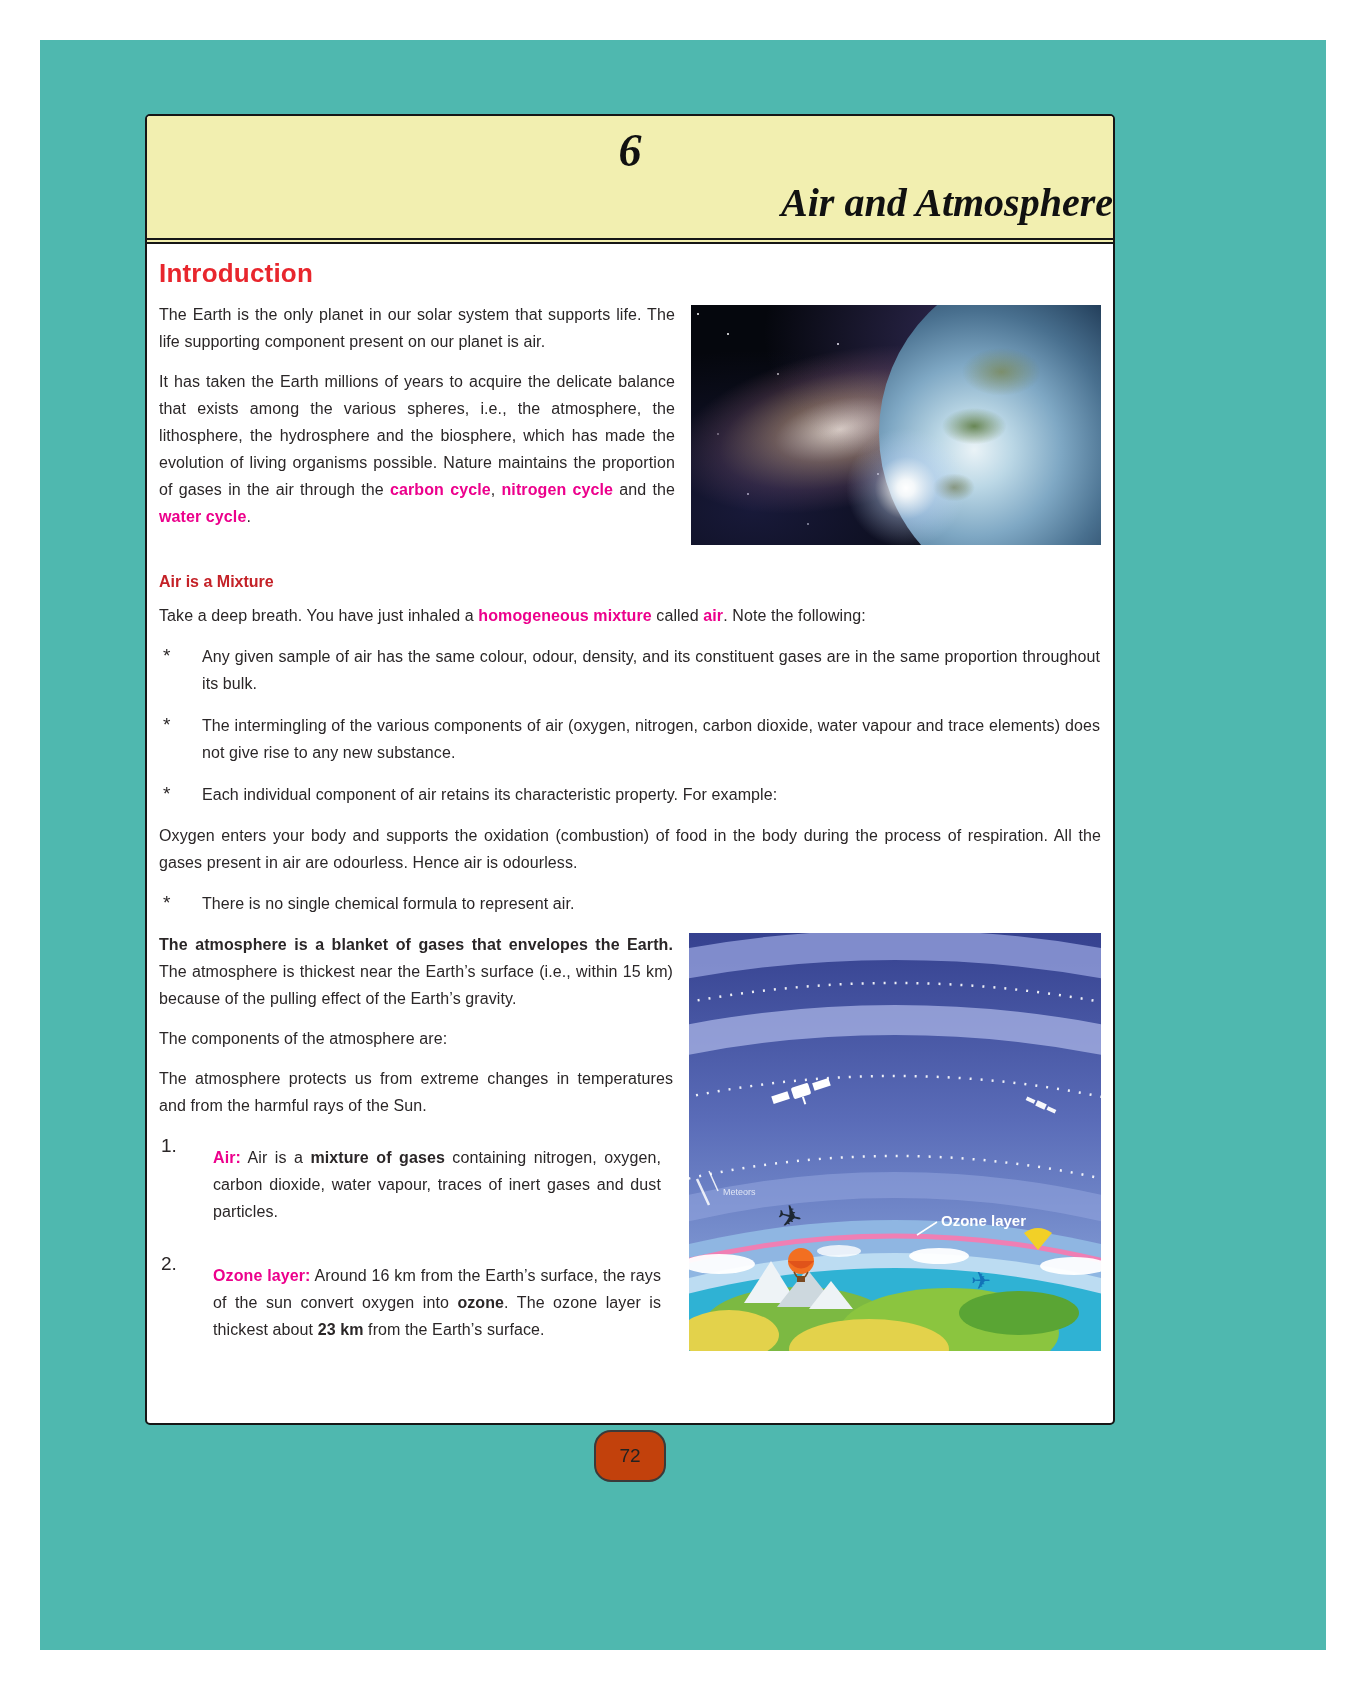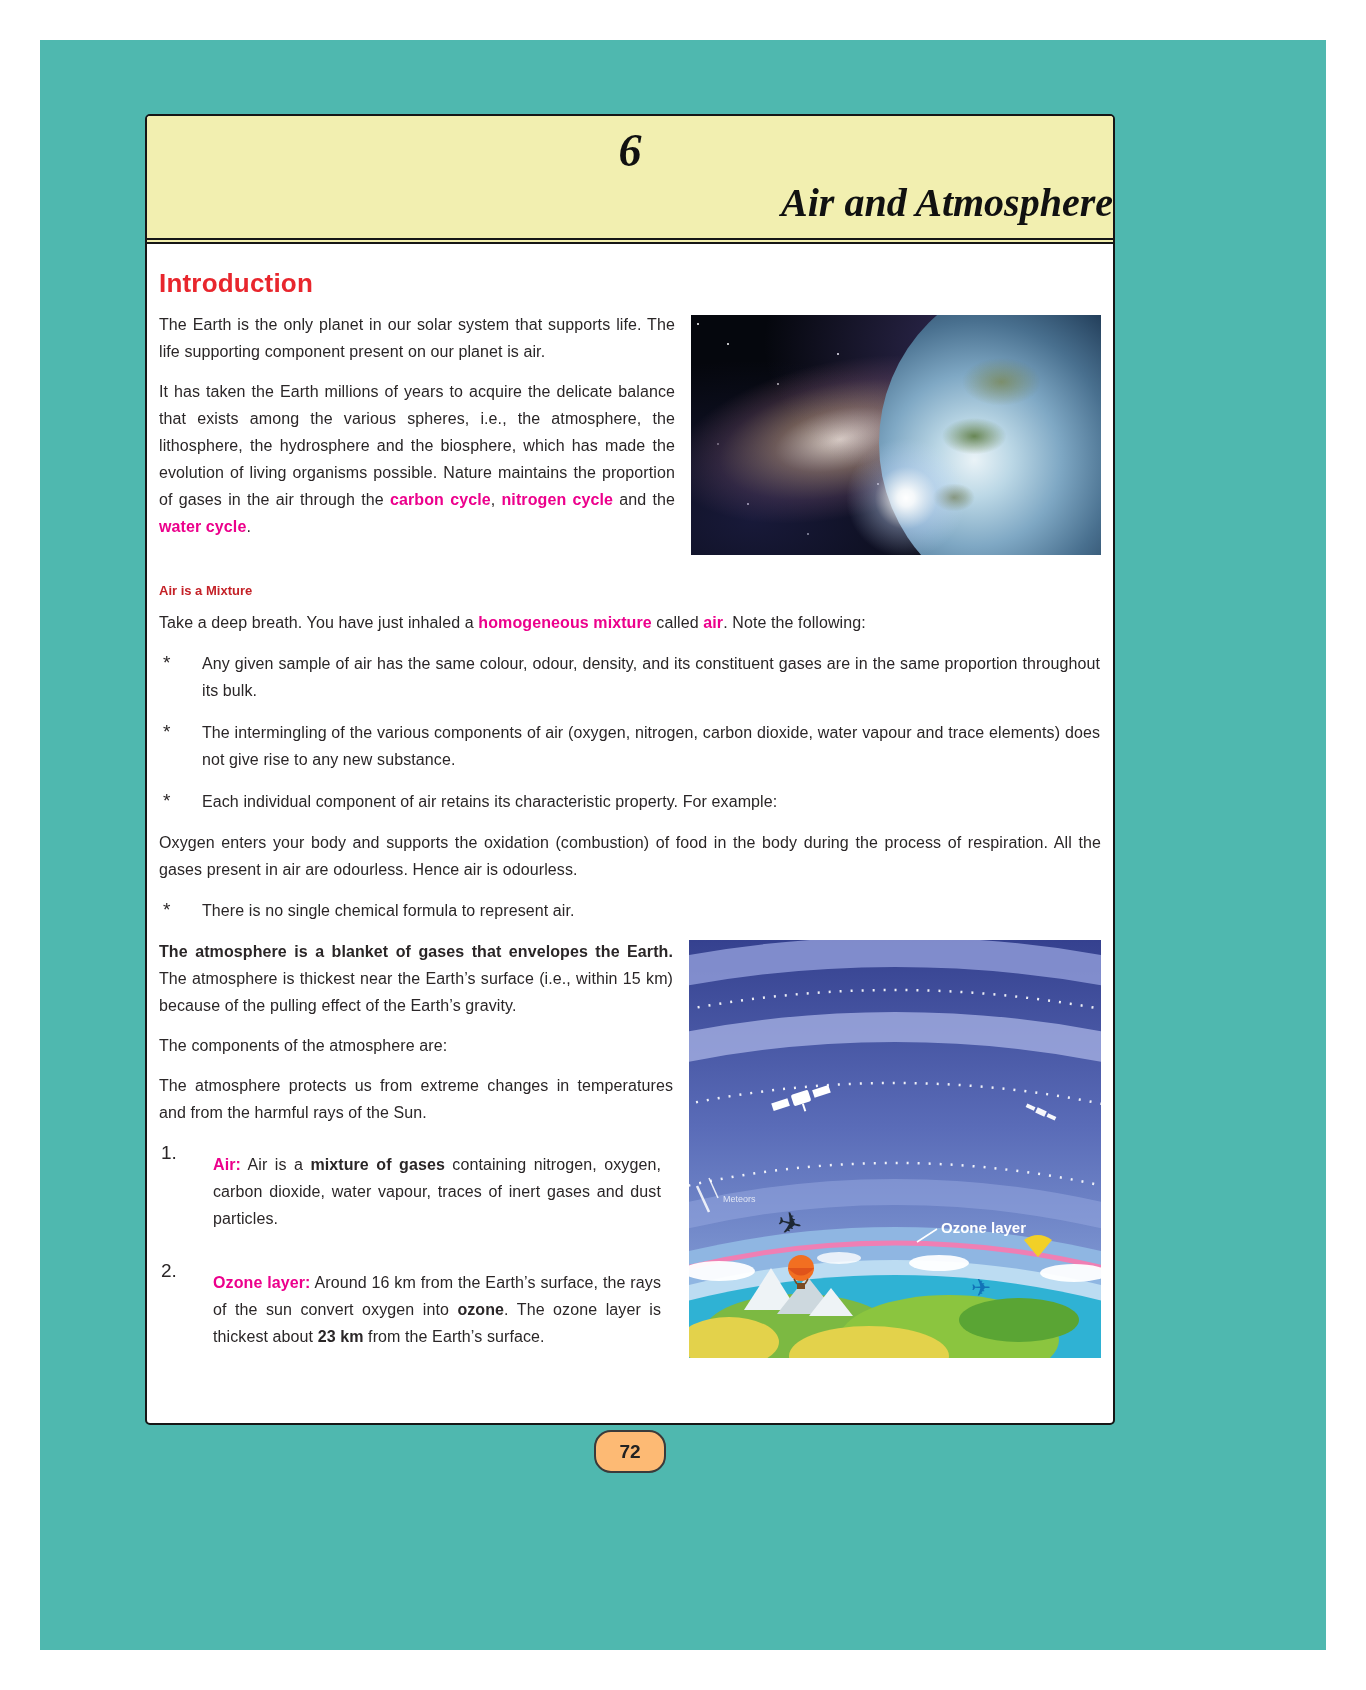--- a/index.html
+++ b/index.html
@@ -10,22 +10,22 @@
   html,body{background:#fff;}
   body{font-family:"Liberation Sans",sans-serif; color:var(--text);}
   .page{position:relative; width:1366px; height:1690px; background:#fff; overflow:hidden;}
   .teal-bg{position:absolute; left:40px; top:40px; width:1286px; height:1610px; background:var(--teal);}
   .doc{position:absolute; left:145px; top:114px; width:970px; height:1311px;
        border:2px solid #161616; border-radius:5px; background:#fff; overflow:hidden;}
   .chapter-header{background:var(--header_bg); border-bottom:6px double #161616; text-align:center; padding:8px 0 12px;}
   .chapter-number{font-family:"Liberation Serif",serif; font-style:italic; font-weight:bold; font-size:46px; color:#111;}
   .chapter-title{font-family:"Liberation Serif",serif; font-style:italic; font-weight:bold; font-size:40px; color:#111; margin-top:2px;text-align:right;}
   .card-body{padding:12px 12px 16px;}
-  .red-heading{color:var(--red); font-size:26px; font-weight:bold; margin:12px 0 12px; letter-spacing:.2px;}
-  .sub-heading{color:var(--dark_red); font-size:13px; font-weight:bold; margin:18px 0 11px;}
+  .red-heading{color:var(--red); font-size:26px; font-weight:bold; margin:2px 0 12px; letter-spacing:.2px;}
+  .sub-heading{color:var(--dark_red); font-size:16px; font-weight:bold; margin:18px 0 11px;}
   p{font-size:16px; line-height:27px; text-align:justify; margin:0 0 13px; letter-spacing:.1px;}
   .m{color:var(--magenta); font-weight:bold;}
   .b{font-weight:bold;}
   .bullet{display:flex; margin:0 0 13px;}
   .bullet .marker{flex:0 0 42px; font-size:19px; line-height:27px; padding-left:4px;}
   .bullet p{flex:1; margin:1px;}
   .sub-para{}
   .num-item{display:flex; margin:0 0 13px;}
   .num-item .num{flex:0 0 42px; font-size:19px; line-height:27px; padding-left:2px;}
   .num-item p{flex:1; margin:12px;}
@@ -52,23 +52,23 @@
     background:radial-gradient(ellipse 46px 26px at 28% 48%, rgba(86,118,58,.85), transparent 70%),
                radial-gradient(ellipse 56px 34px at 36% 32%, rgba(120,130,70,.7), transparent 70%),
                radial-gradient(ellipse 30px 20px at 22% 66%, rgba(100,110,60,.7), transparent 70%);}
   .flare{position:absolute; left:150px; top:118px; width:130px; height:130px;
     background:radial-gradient(circle, #fff 0%, rgba(255,255,255,.9) 9%, rgba(200,220,255,.35) 34%, transparent 65%);}
 
   
   .atm{float:right; width:412px; height:418px; margin:2px 0 8px 16px; display:block;}
   svg text{font-family:"Liberation Sans",sans-serif;}
 
-  .page-badge{position:absolute; left:594px; top:1430px; width:72px; height:43px; background:#fdba74;
+  .page-badge{position:absolute; left:594px; top:1430px; width:72px; height:52px; background:#c2410c;
     border:2px solid #3a3a3a; border-radius:17px; display:flex; align-items:center; justify-content:center;
-    font-size:19px; color:#222;font-weight:bold;}
+    font-size:19px; color:#222;}
 </style>
 </head>
 <body>
 
 <div class="page">
   <div class="teal-bg"></div>
 
   <div class="doc">
     <div class="chapter-header">
       <div class="chapter-number">6</div>

